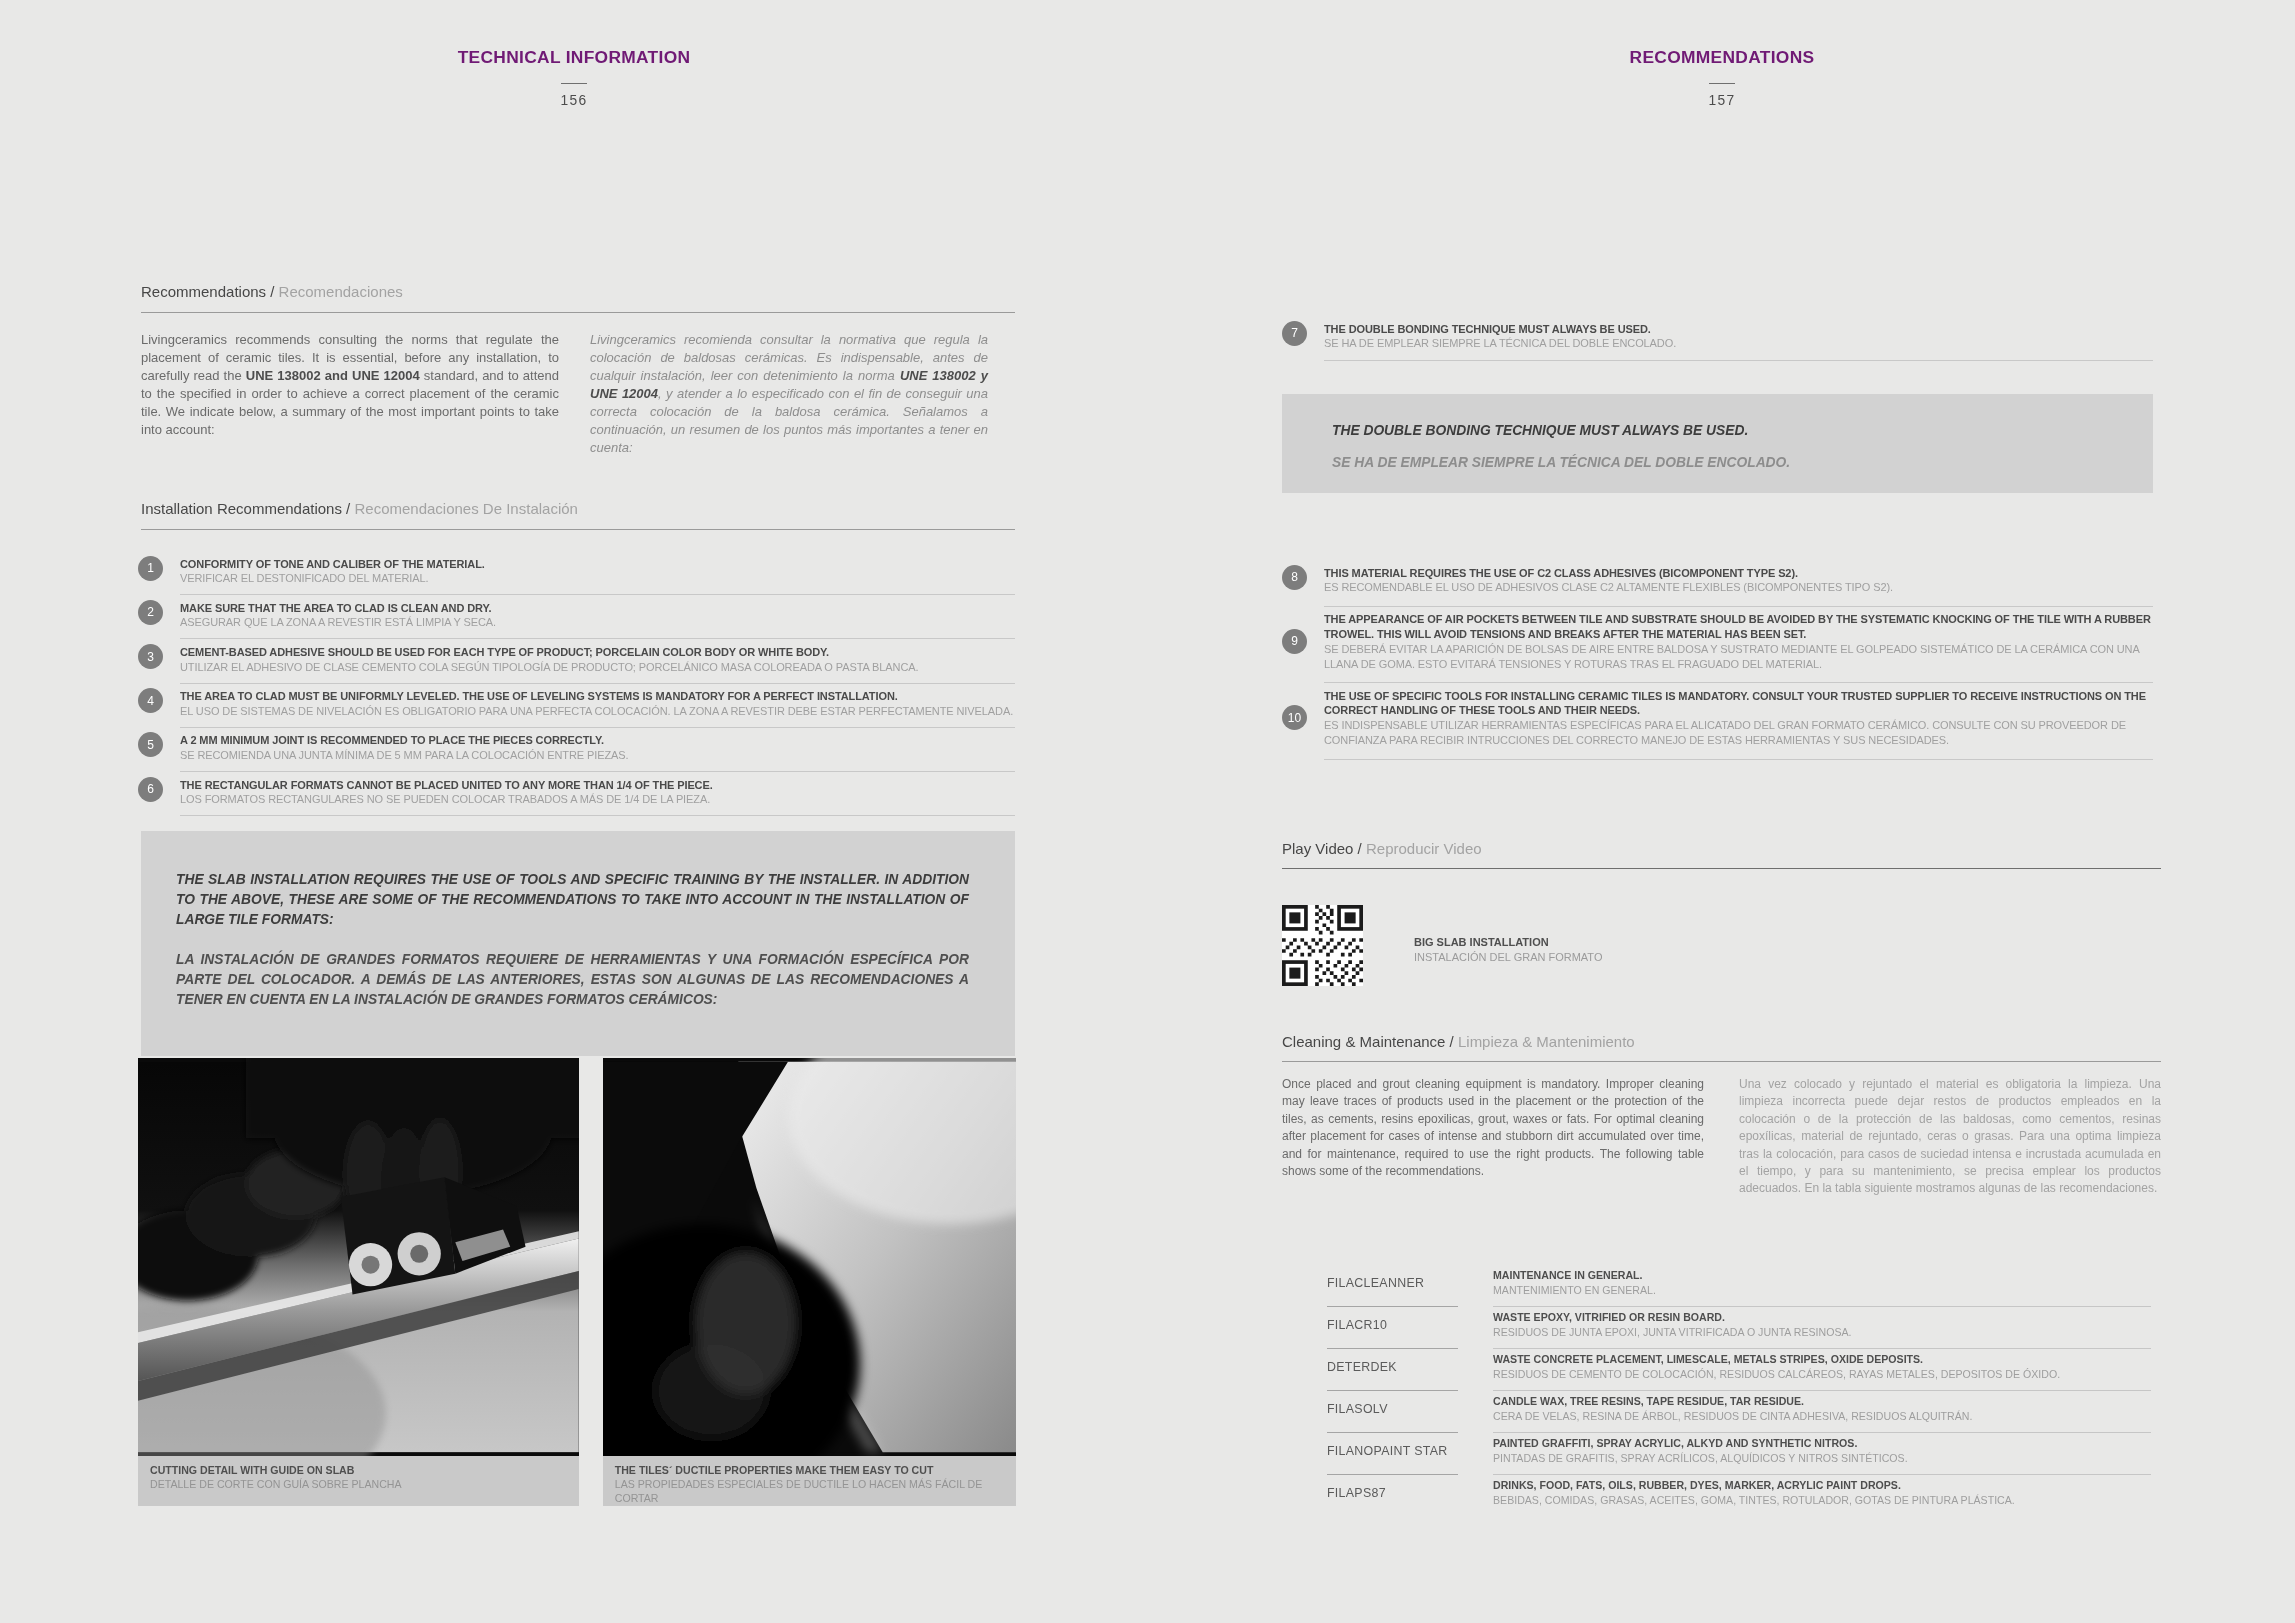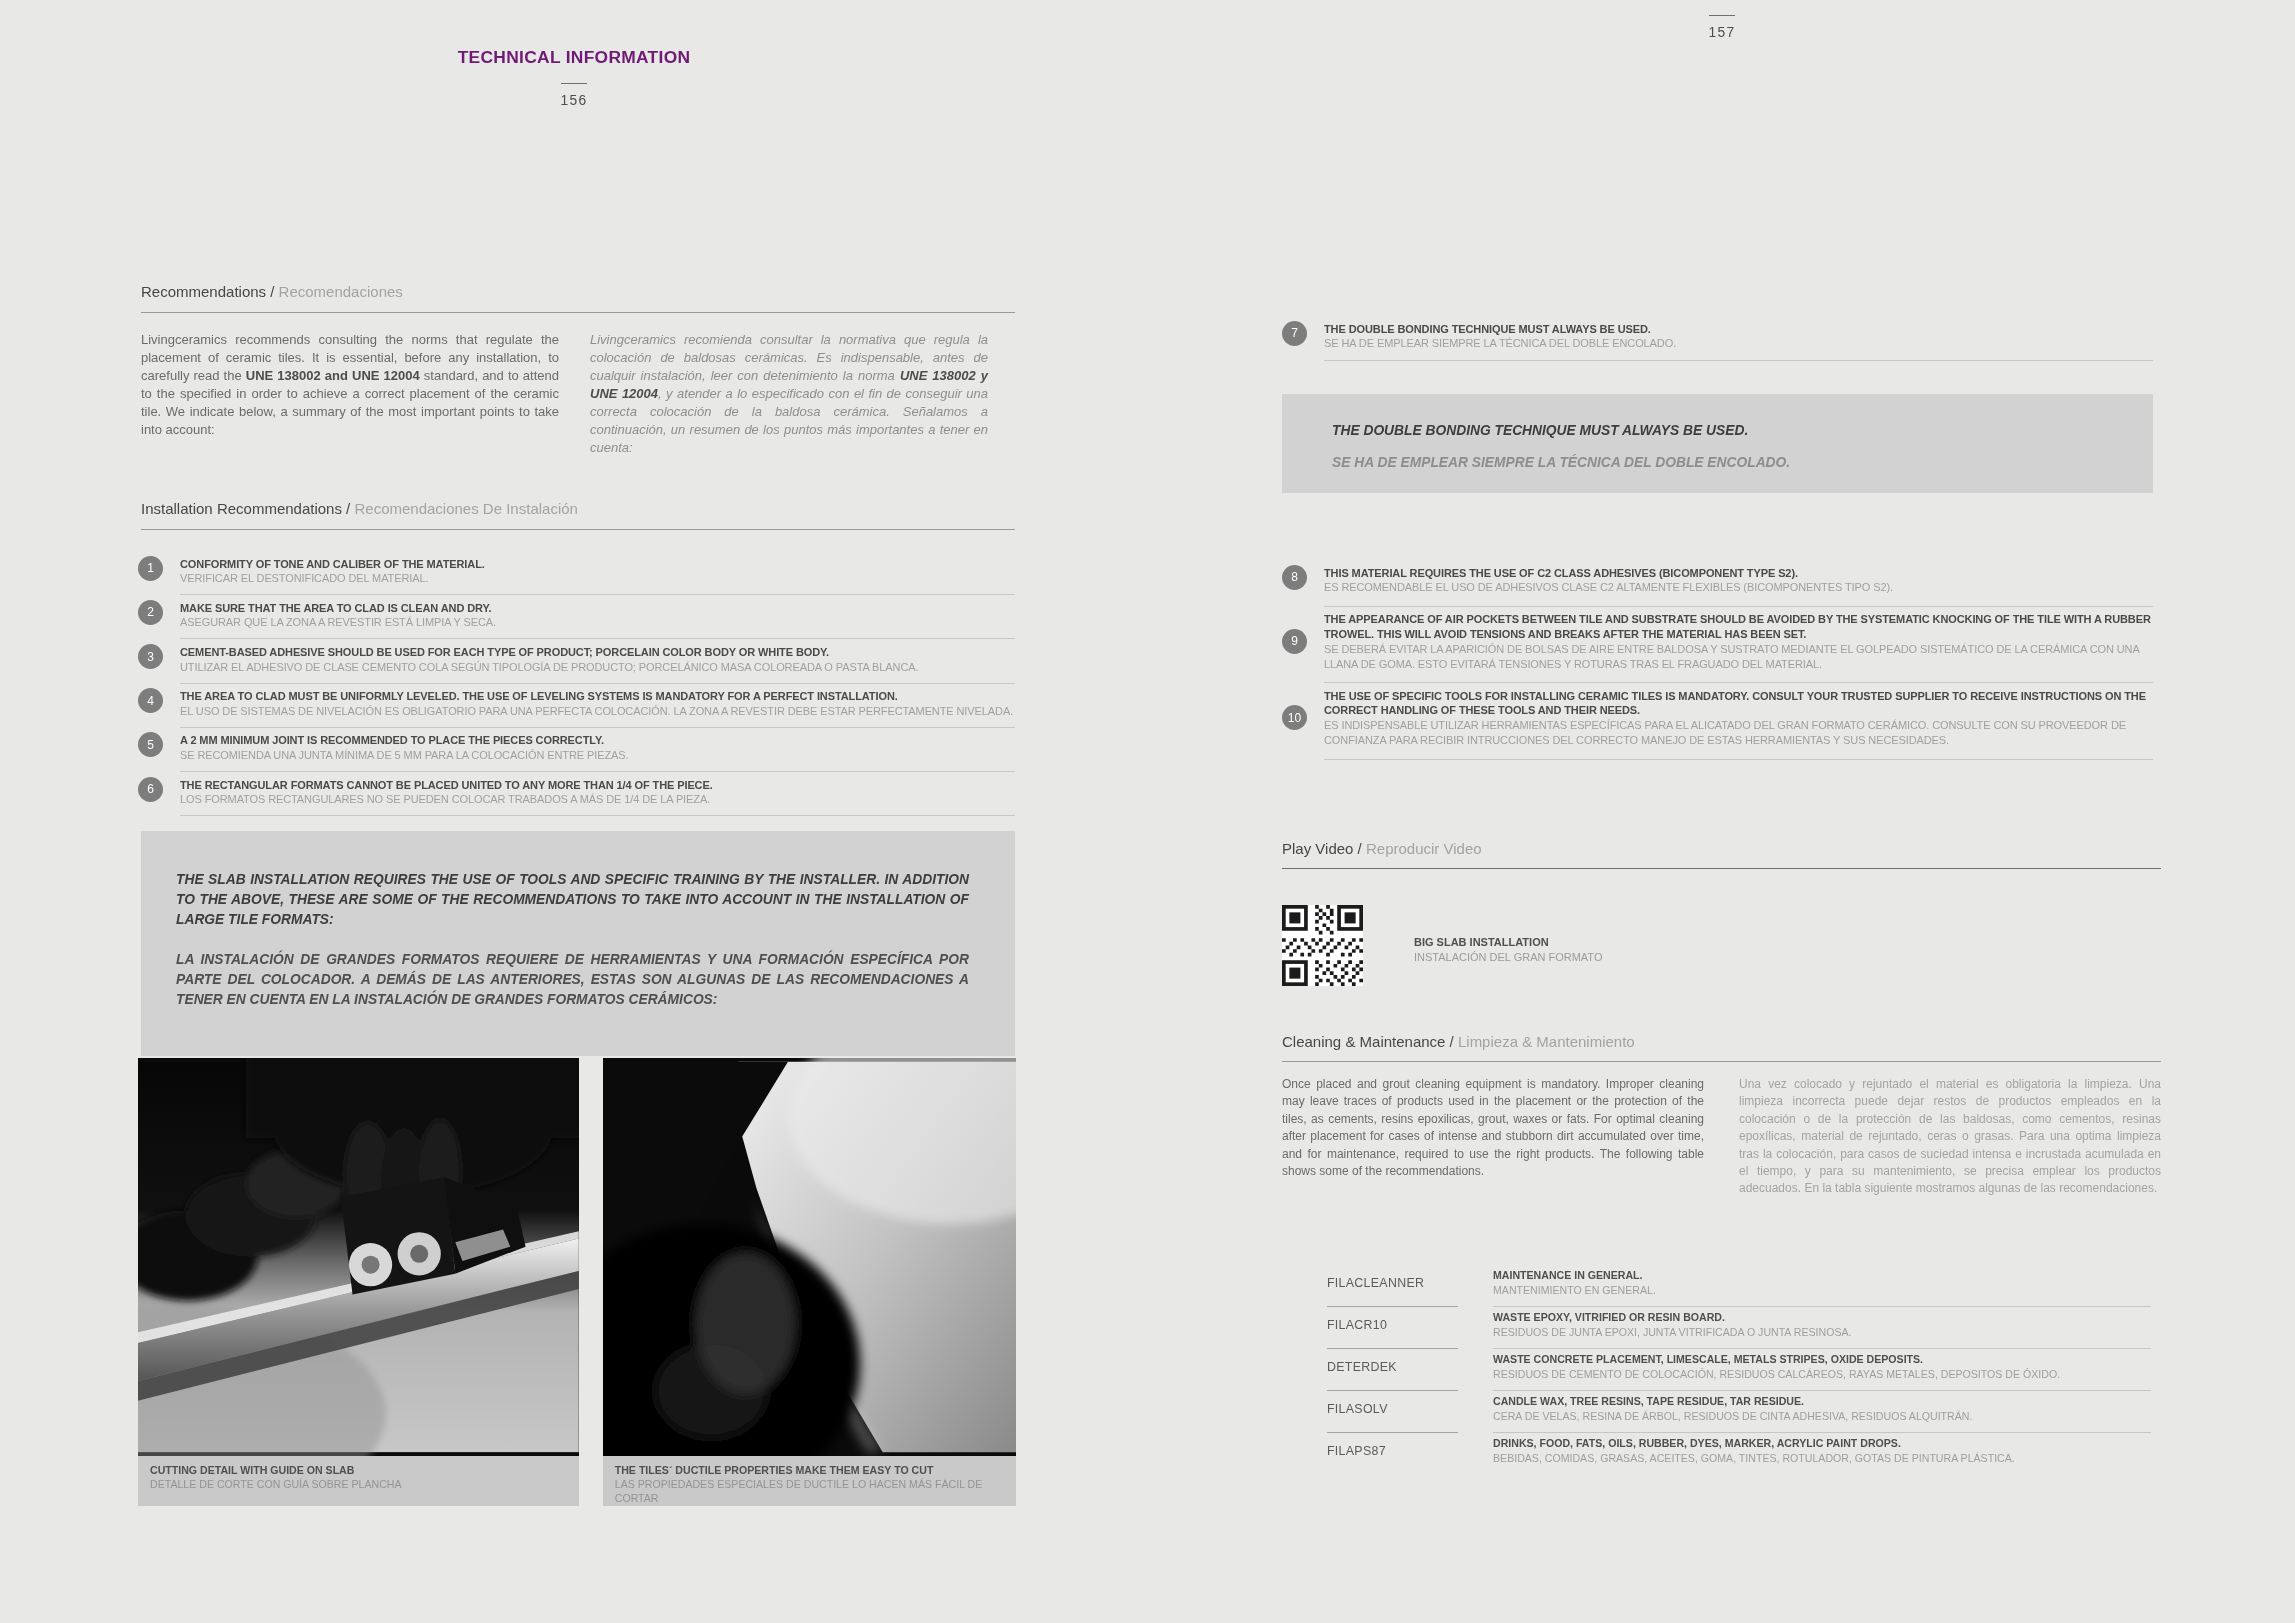--- a/index.html
+++ b/index.html
@@ -254,20 +254,21 @@
         </svg>
       </div>
       <div class="caption">
         <div class="cap-en">THE TILES´ DUCTILE PROPERTIES MAKE THEM EASY TO CUT</div>
         <div class="cap-es">LAS PROPIEDADES ESPECIALES DE DUCTILE LO HACEN MÁS FÁCIL DE CORTAR</div>
       </div>
     </div>
   </div>
 
   <div class="page-header right">
+    <div class="page-title">RECOMMENDATIONS</div>
     <div class="page-dash"></div>
     <div class="page-number">157</div>
   </div>
 
   <div class="items" style="left:1282px;top:316px;width:871px;">
     <div class="num-item">
       <div class="circle">7</div>
       <div class="body" style="padding-bottom:9.2px;">
         <div class="line-en">THE DOUBLE BONDING TECHNIQUE MUST ALWAYS BE USED.</div>
         <div class="line-es">SE HA DE EMPLEAR SIEMPRE LA TÉCNICA DEL DOBLE ENCOLADO.</div>
@@ -365,20 +366,27 @@
       </div>
     </div>
     <div class="p-row">
       <div class="p-name">FILASOLV</div>
       <div class="p-desc">
         <div class="pd-en">CANDLE WAX, TREE RESINS, TAPE RESIDUE, TAR RESIDUE.</div>
         <div class="pd-es">CERA DE VELAS, RESINA DE ÁRBOL, RESIDUOS DE CINTA ADHESIVA, RESIDUOS ALQUITRÁN.</div>
       </div>
     </div>
     <div class="p-row">
+      <div class="p-name">FILANOPAINT STAR</div>
+      <div class="p-desc">
+        <div class="pd-en">PAINTED GRAFFITI, SPRAY ACRYLIC, ALKYD AND SYNTHETIC NITROS.</div>
+        <div class="pd-es">PINTADAS DE GRAFITIS, SPRAY ACRÍLICOS, ALQUÍDICOS Y NITROS SINTÉTICOS.</div>
+      </div>
+    </div>
+    <div class="p-row">
       <div class="p-name">FILAPS87</div>
       <div class="p-desc">
         <div class="pd-en">DRINKS, FOOD, FATS, OILS, RUBBER, DYES, MARKER, ACRYLIC PAINT DROPS.</div>
         <div class="pd-es">BEBIDAS, COMIDAS, GRASAS, ACEITES, GOMA, TINTES, ROTULADOR, GOTAS DE PINTURA PLÁSTICA.</div>
       </div>
     </div>
   </div>
 
 </div>
 

